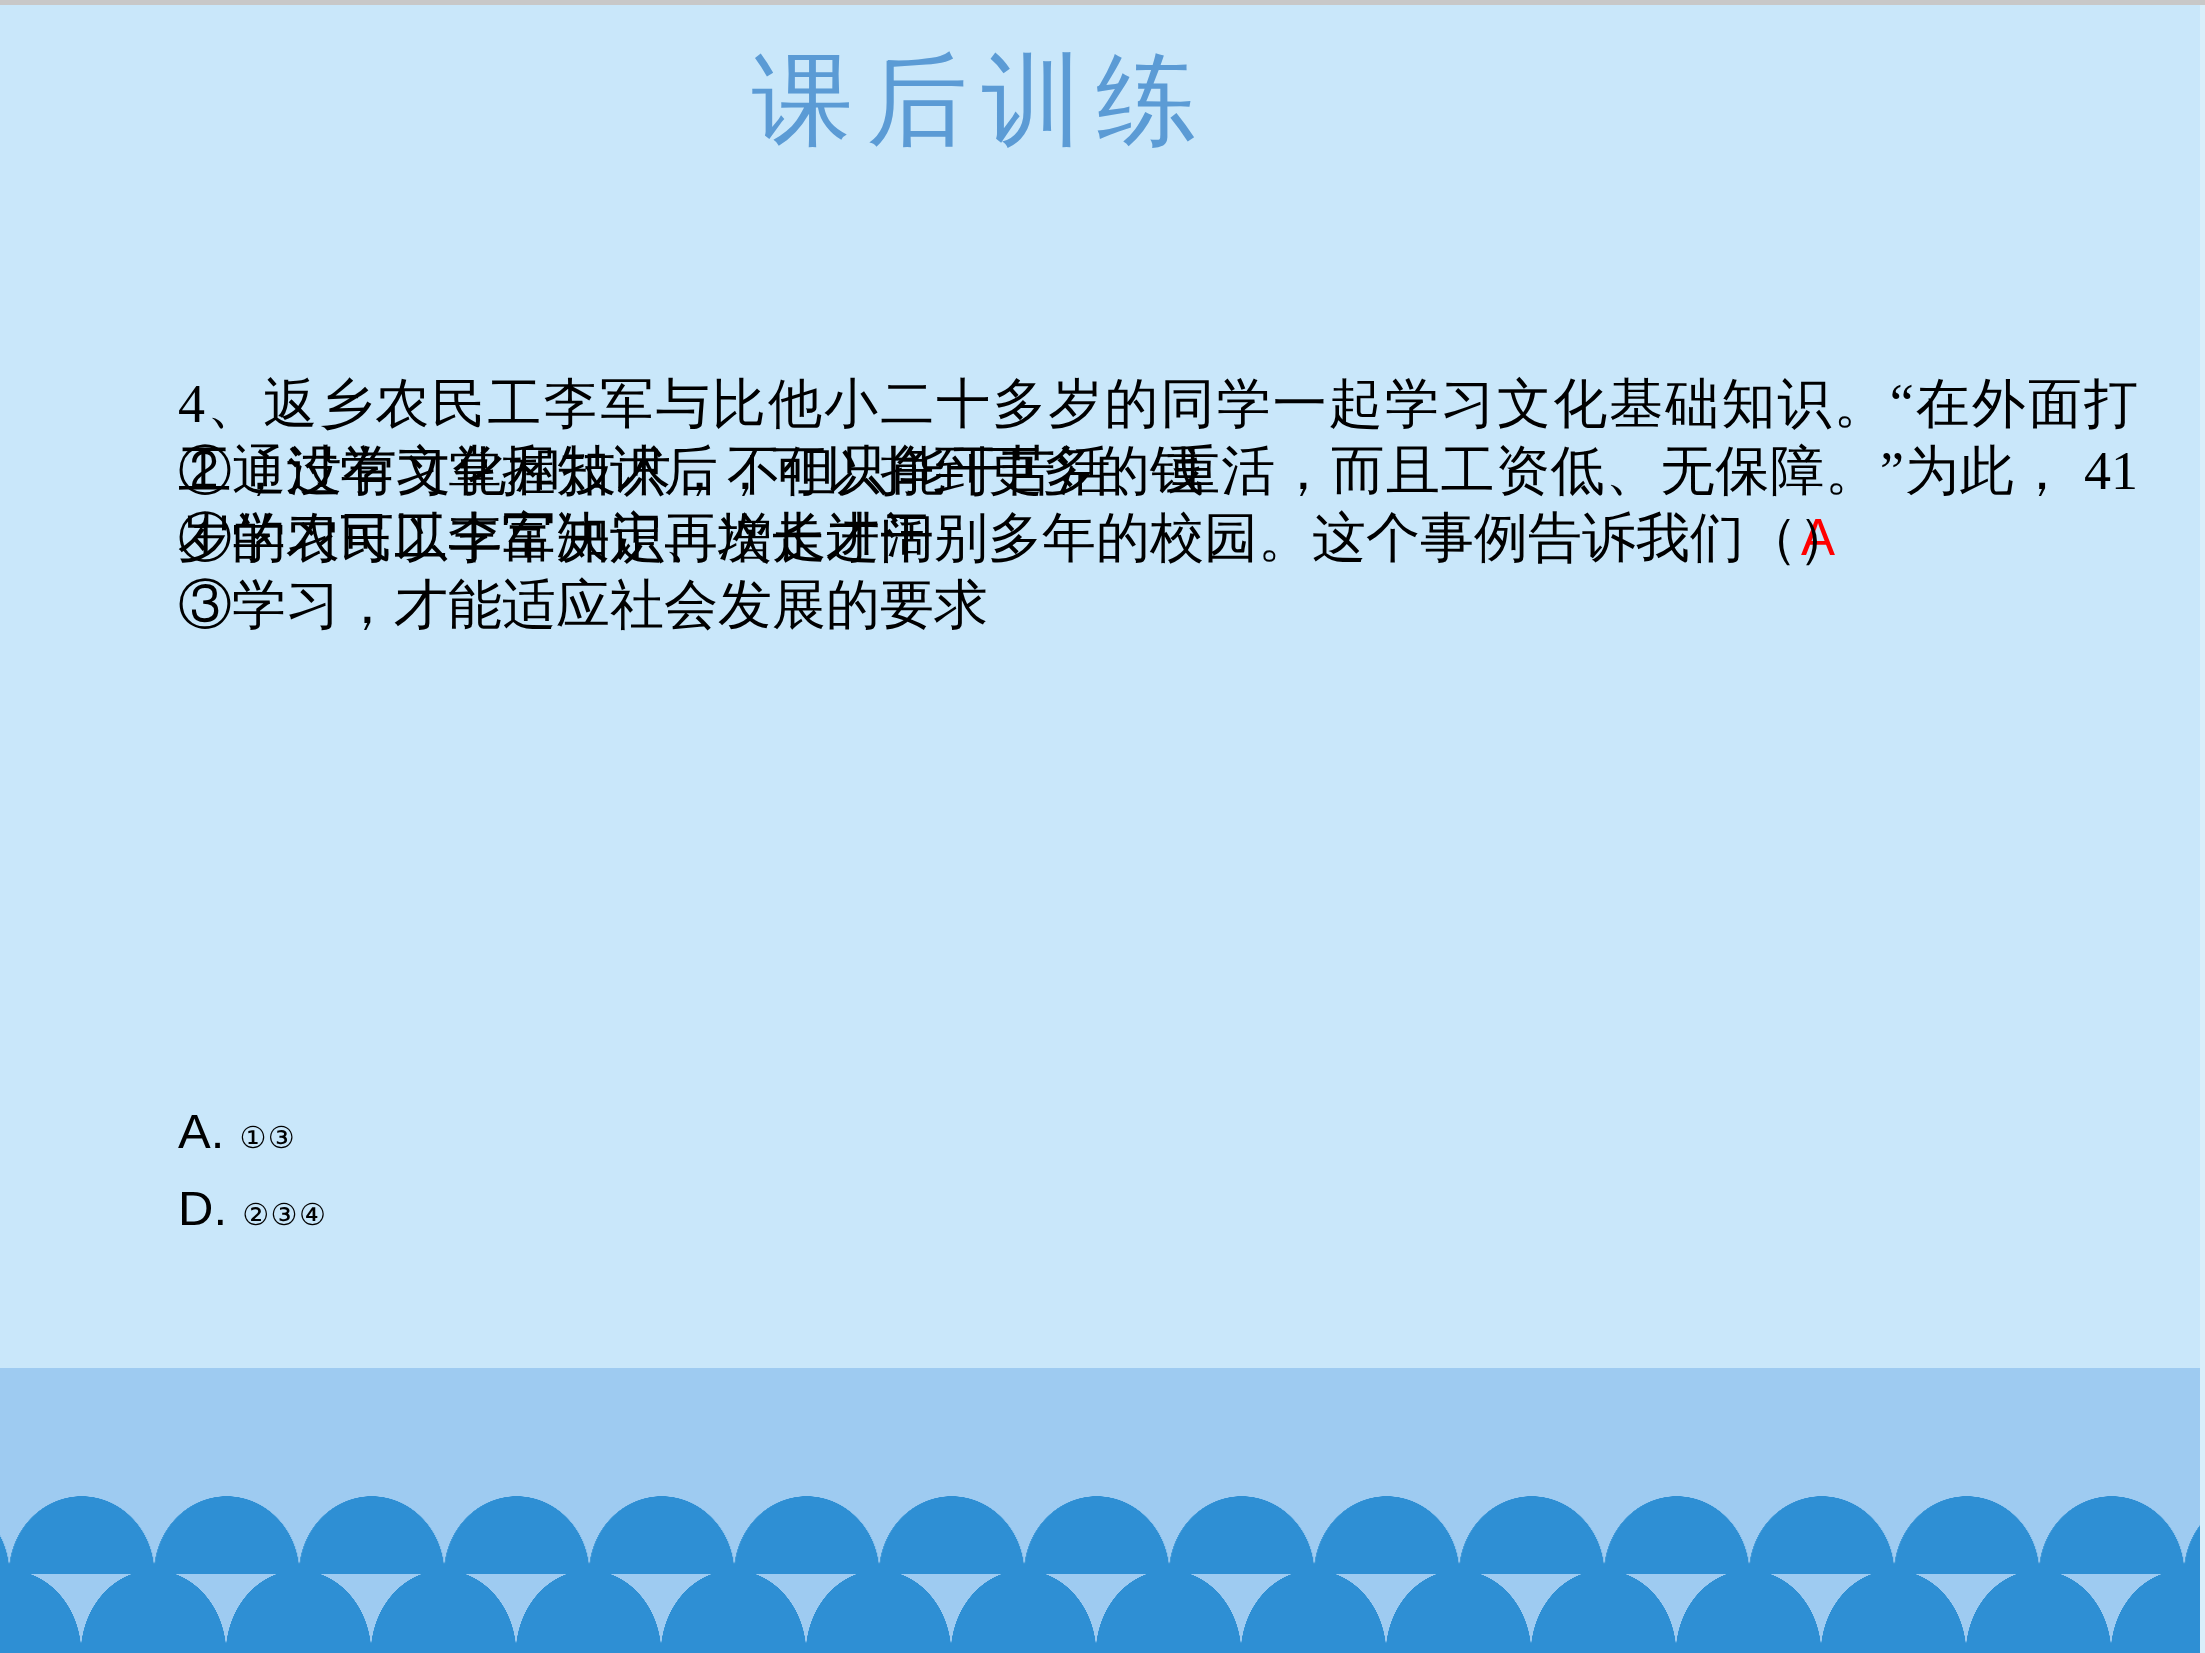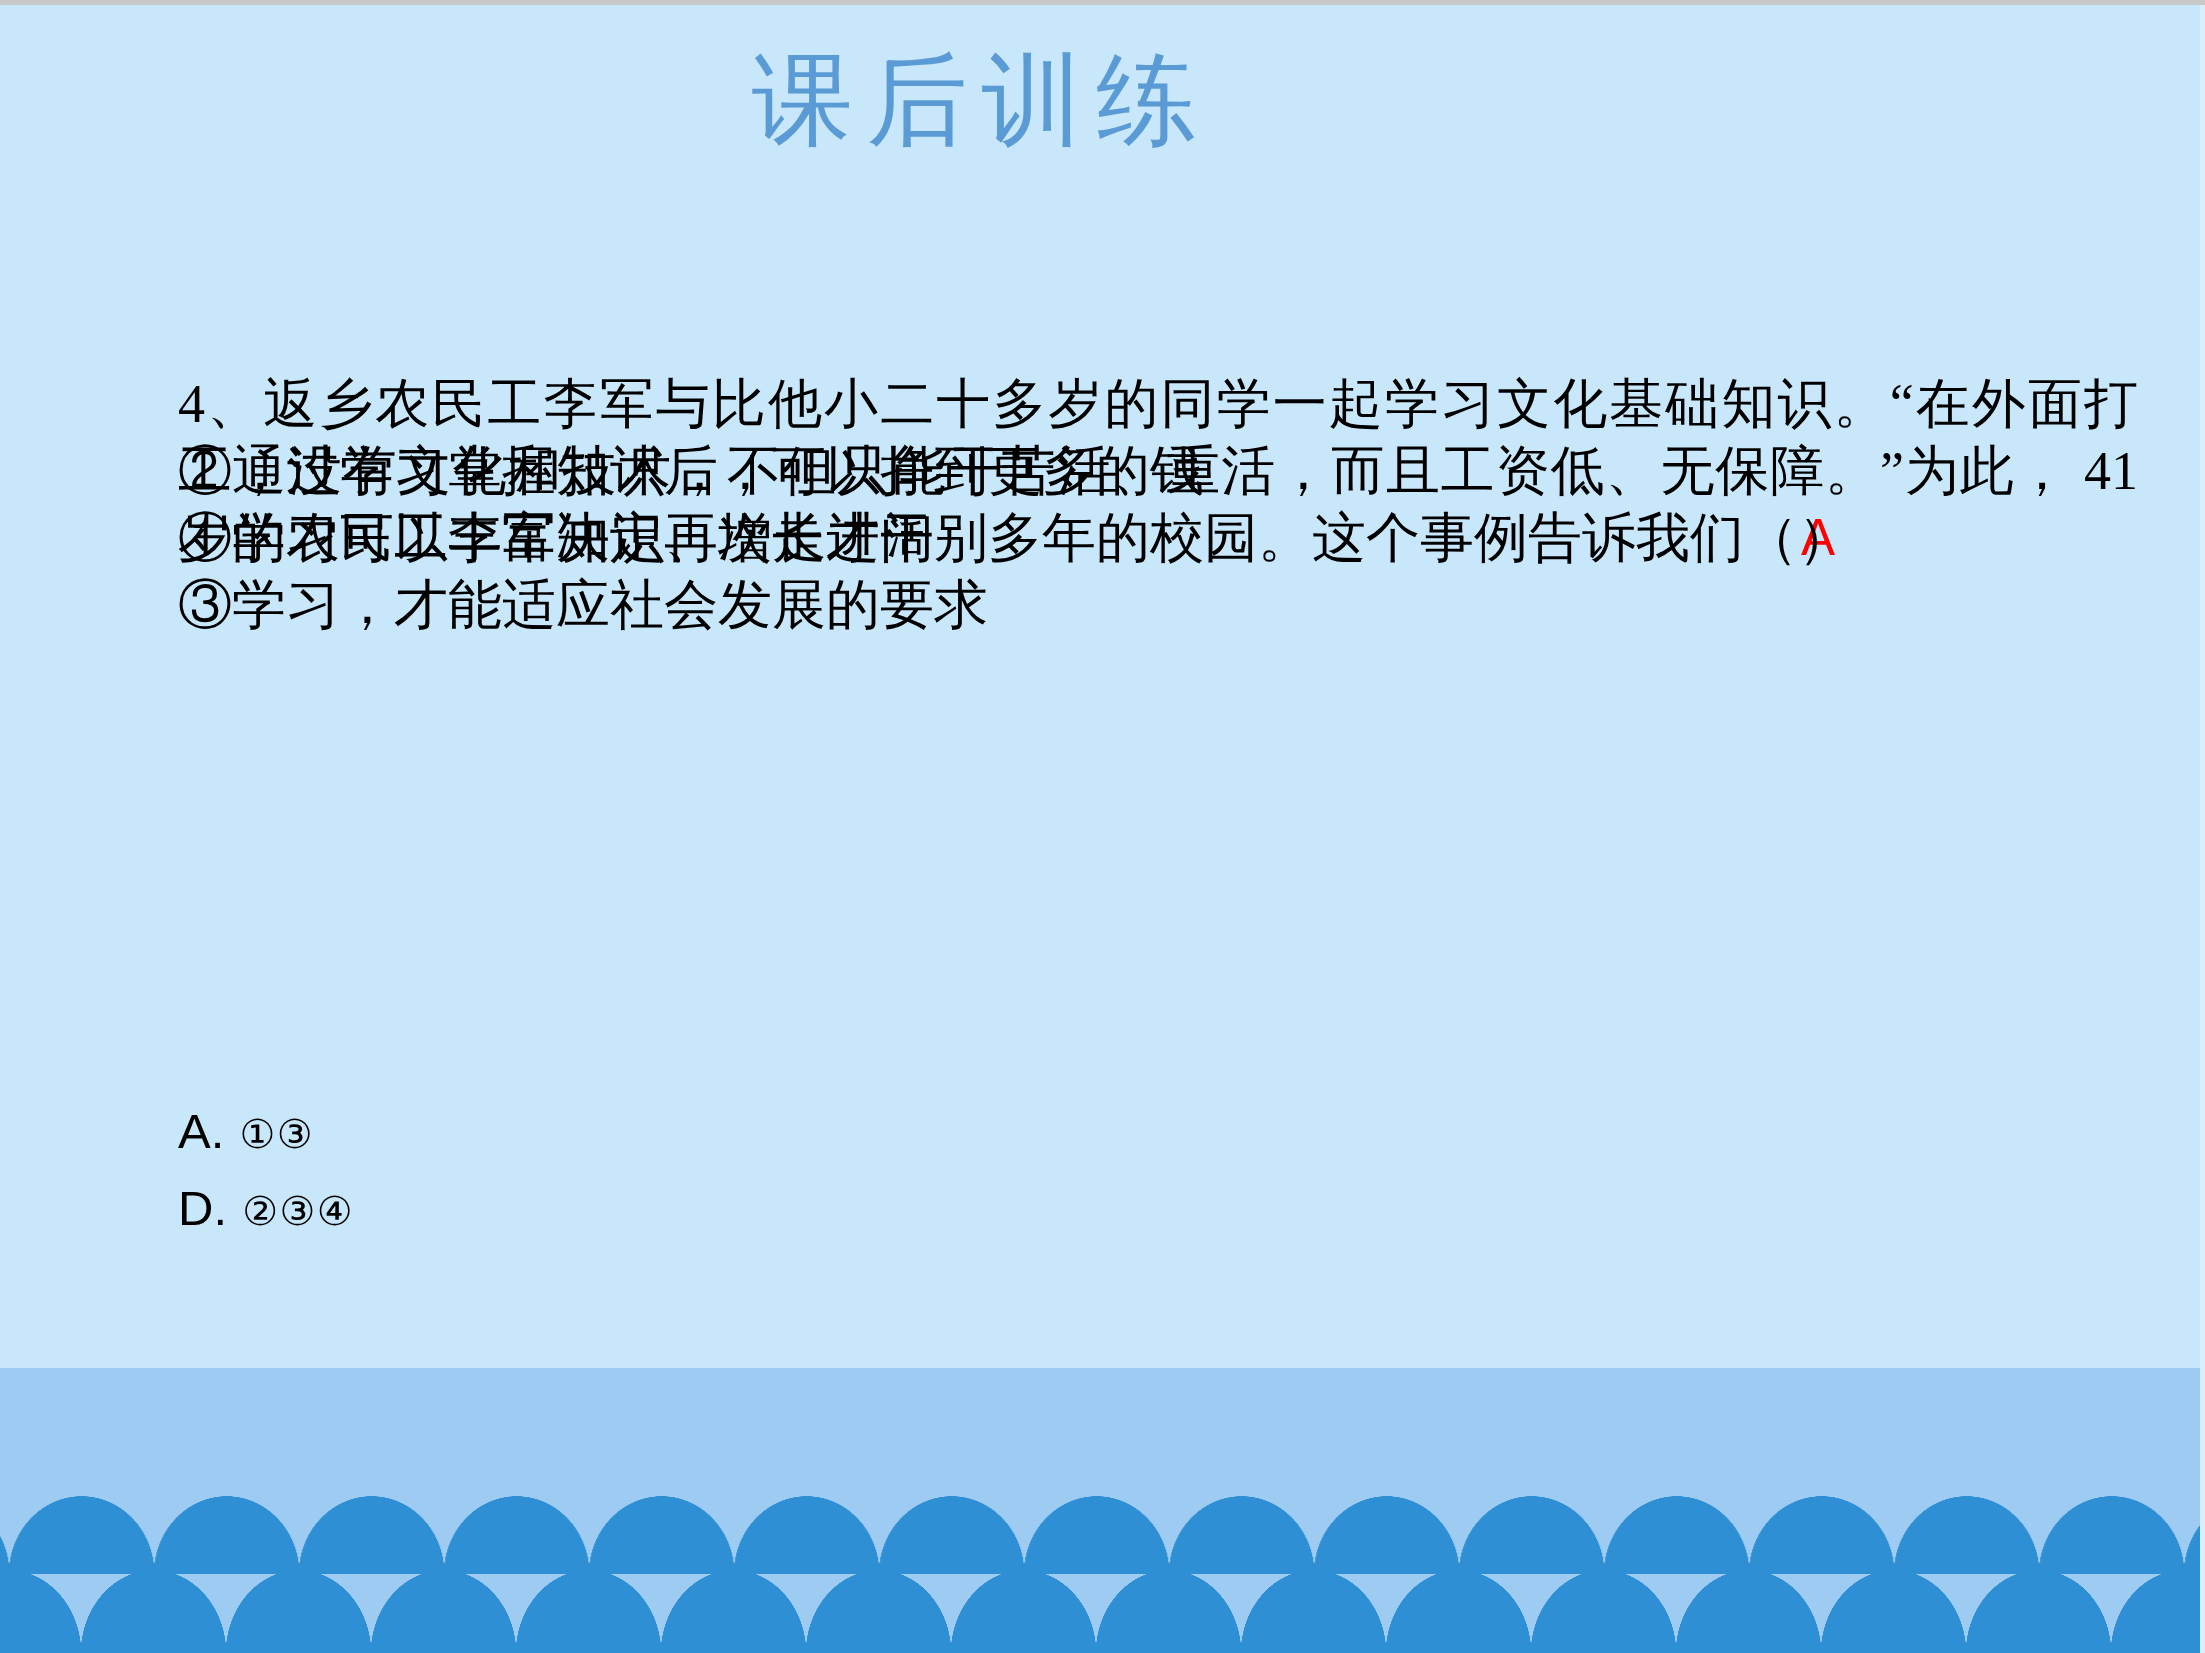--- a/index.html
+++ b/index.html
@@ -106,21 +106,21 @@
     left: 178px;
     top: 1093px;
     color: #000000;
     font-family: "Liberation Sans", "DejaVu Sans", sans-serif;
     font-size: 49px;
     line-height: 77px;
     white-space: nowrap;
   }
   .option-row { height: 77px; letter-spacing: 1.5px; }
   .option-row .opt-letter { letter-spacing: 0px; }
-  .option-row .opt-nums { font-family: "DejaVu Sans", sans-serif; font-size: 40px; }
+  .option-row .opt-nums { font-family: "DejaVu Sans", sans-serif; font-size: 30px; }
 
   
   .band {
     position: absolute;
     left: 0;
     top: 1368px;
     width: 2205px;
     height: 286px;
     background: #9ecbf1;
     overflow: hidden;

